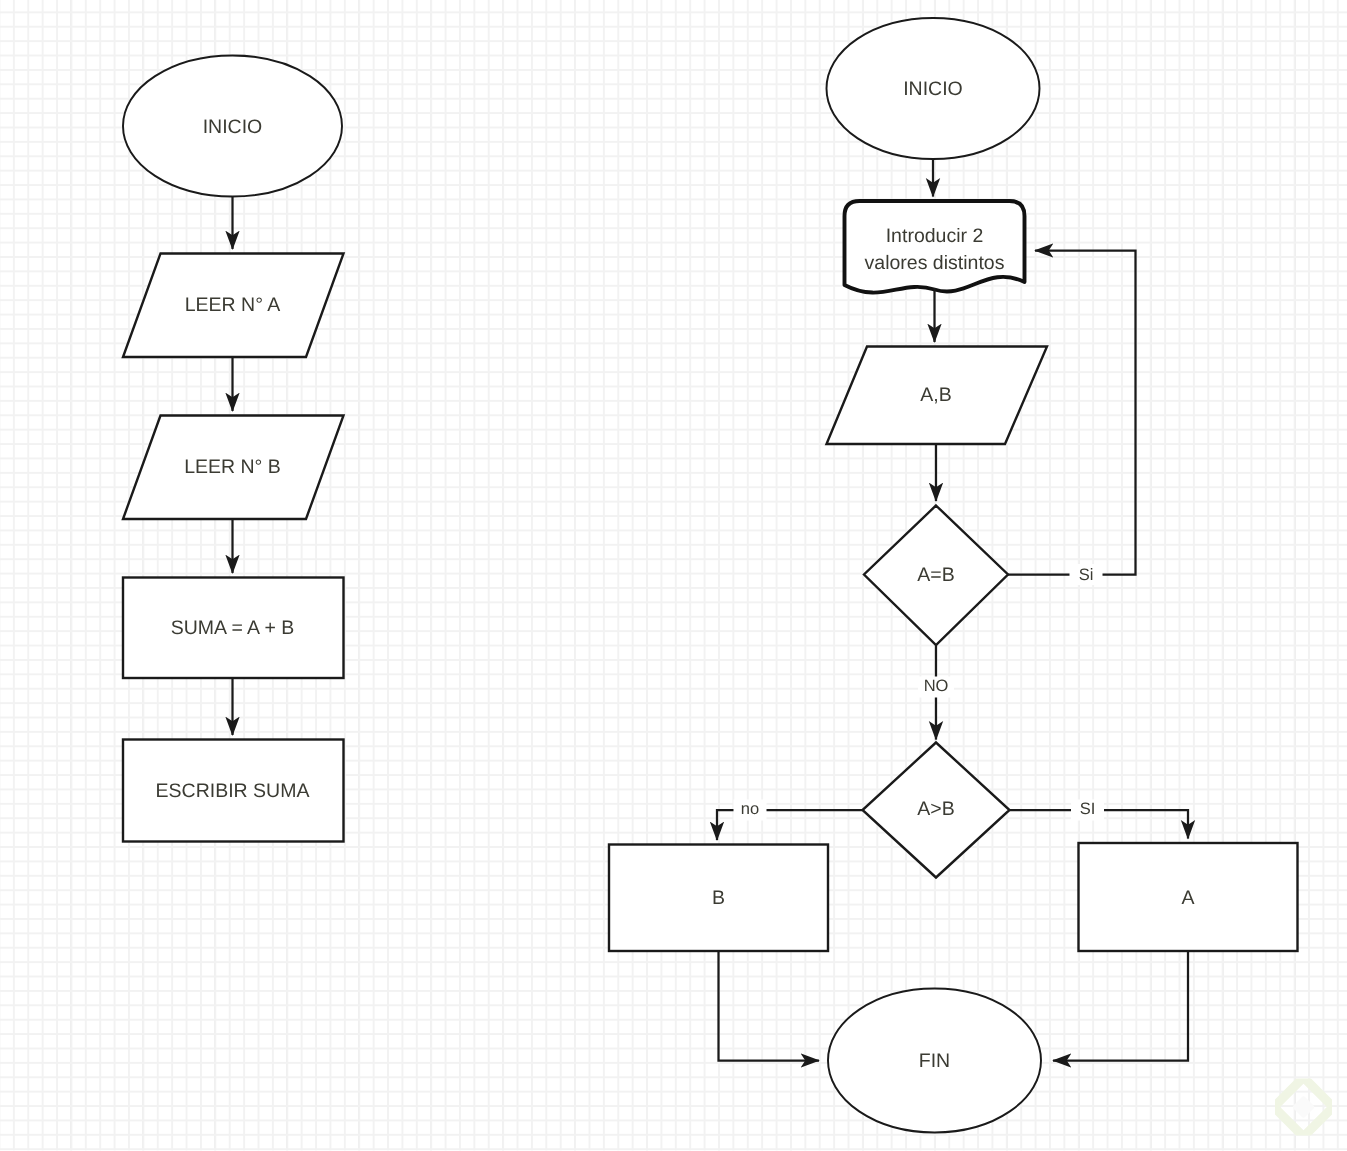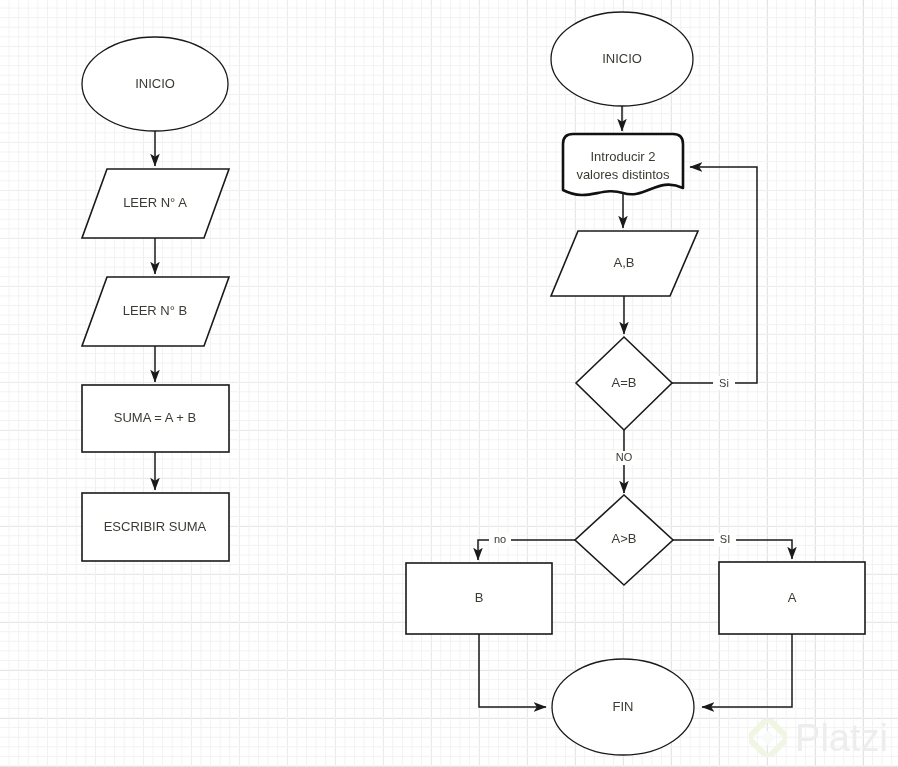--- a/index.html
+++ b/index.html
@@ -211,16 +211,15 @@
 
   <div class="watermark">
     <div class="wm-mark">
       <svg width="38" height="38" viewBox="0 0 38 38">
         <g transform="rotate(45 19 19)">
           <rect x="5" y="5" width="28" height="28" rx="3" fill="none" stroke="#f0f5e4" stroke-width="6"></rect>
           <rect x="13.5" y="13.5" width="11" height="11" rx="1.5" fill="#fafafa"></rect>
         </g>
       </svg>
     </div>
-    <div class="wm-text">Platzi</div>
   </div>
 
 </div>
 
 </body></html>

